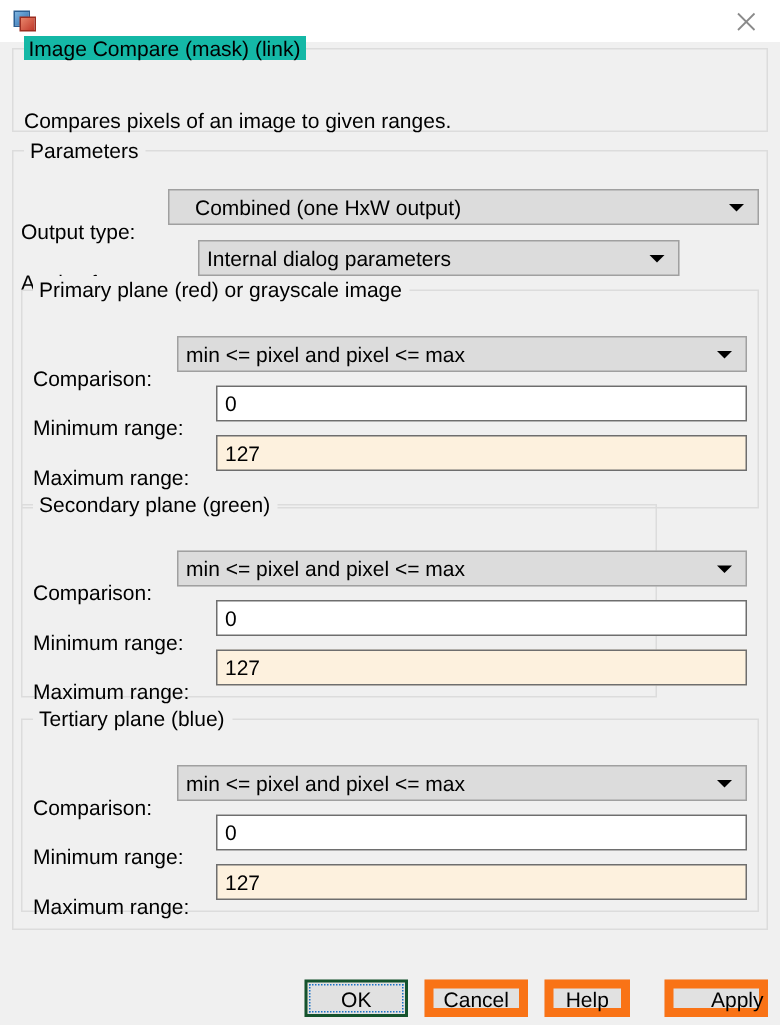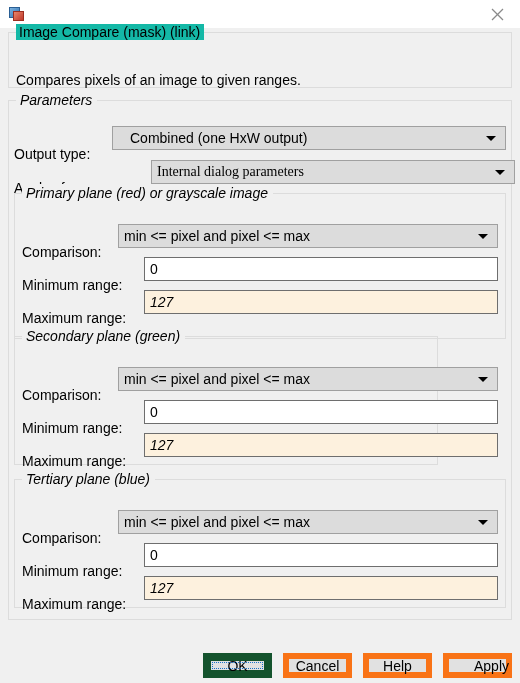--- a/index.html
+++ b/index.html
@@ -83,21 +83,20 @@
     font-size: 14px;
   }
   .desc-line.l1 { top: -9px; background: #14b8a6; padding: 0 4px 0 3px; }
   .desc-line.l2 { top: 24px; margin-top: 15px; }
 
   
   .group {
     position: absolute;
     border: 1px solid #dcdcdc;
     box-sizing: border-box;
-    font-style: italic;
   }
   .group > .legend {
     position: absolute;
     top: -10px;
     left: 7px;
     background: #f0f0f0;
     padding: 0 5px 0 4px;
     font-size: 14px;
     white-space: nowrap;
     line-height: 18px;
@@ -149,38 +148,38 @@
     background: #ffffff;
     border: 1px solid #6e6e6e;
     box-sizing: border-box;
     display: flex;
     align-items: center;
     padding-left: 5px;
     font-size: 14px;
     color: #000;
     white-space: nowrap;
   }
-  .tinput.modified { background: #fdf1de; font-style: italic; }
+  .tinput.modified { background: #fdf1de; }
 
   
   .btn {
     position: absolute;
     top: 653px;
     height: 25px;
     background: #e1e1e1;
     border: 6px solid #f97316;
     box-sizing: border-box;
     display: flex;
     align-items: center;
     justify-content: center;
     font-size: 14px;
     color: #000;
   }
   .btn.default {
-    border: 8px solid #14532d;
+    border: 2px solid #14532d;
   }
   .btn.default .focus-ring {
     position: absolute;
     left: 1px; right: 1px; top: 1px; bottom: 1px;
     border: 1px dotted #1a72c6;
     box-sizing: border-box;
   }
 </style>
 </head>
 <body>
@@ -211,21 +210,21 @@
   <span class="row-label">Output type:</span>
 </div>
 <div class="combo" style="left:112px; top:126px; width:394px;padding-left:17px;">
   <span>Combined (one HxW output)</span>
   <span class="arrow"></span>
 </div>
 
 <div class="row" style="left:14px; top:160px;">
   <span class="row-label">Apply of ranges:</span>
 </div>
-<div class="combo" style="left:151px; top:160px; width:364px;font-family:Liberation Serif, serif;">
+<div class="combo" style="left:132px; top:160px; width:321px;">
   <span>Internal dialog parameters</span>
   <span class="arrow"></span>
 </div>
 
 <div class="group" style="left:14px; top:193px; width:492px; height:146px;">
   <div class="legend">Primary plane (red) or grayscale image</div>
 </div>
 <div class="row" style="left:22px; top:224px;">
   <span class="row-label">Comparison:</span>
 </div>
@@ -292,18 +291,18 @@
   <span>127</span>
 </div>
 
 <div class="btn default" style="left:203px; width:69px;">
   <span class="focus-ring"></span>
   <span>OK</span>
 </div>
 <div class="btn" style="left:283px; width:69px;">
   <span>Cancel</span>
 </div>
-<div class="btn" style="left:363px; width:69px;">
+<div class="btn" style="left:363px; width:57px;">
   <span>Help</span>
 </div>
 <div class="btn" style="left:443px; width:69px;padding-left:28px;">
   <span>Apply</span>
 </div>
 
 </body></html>

